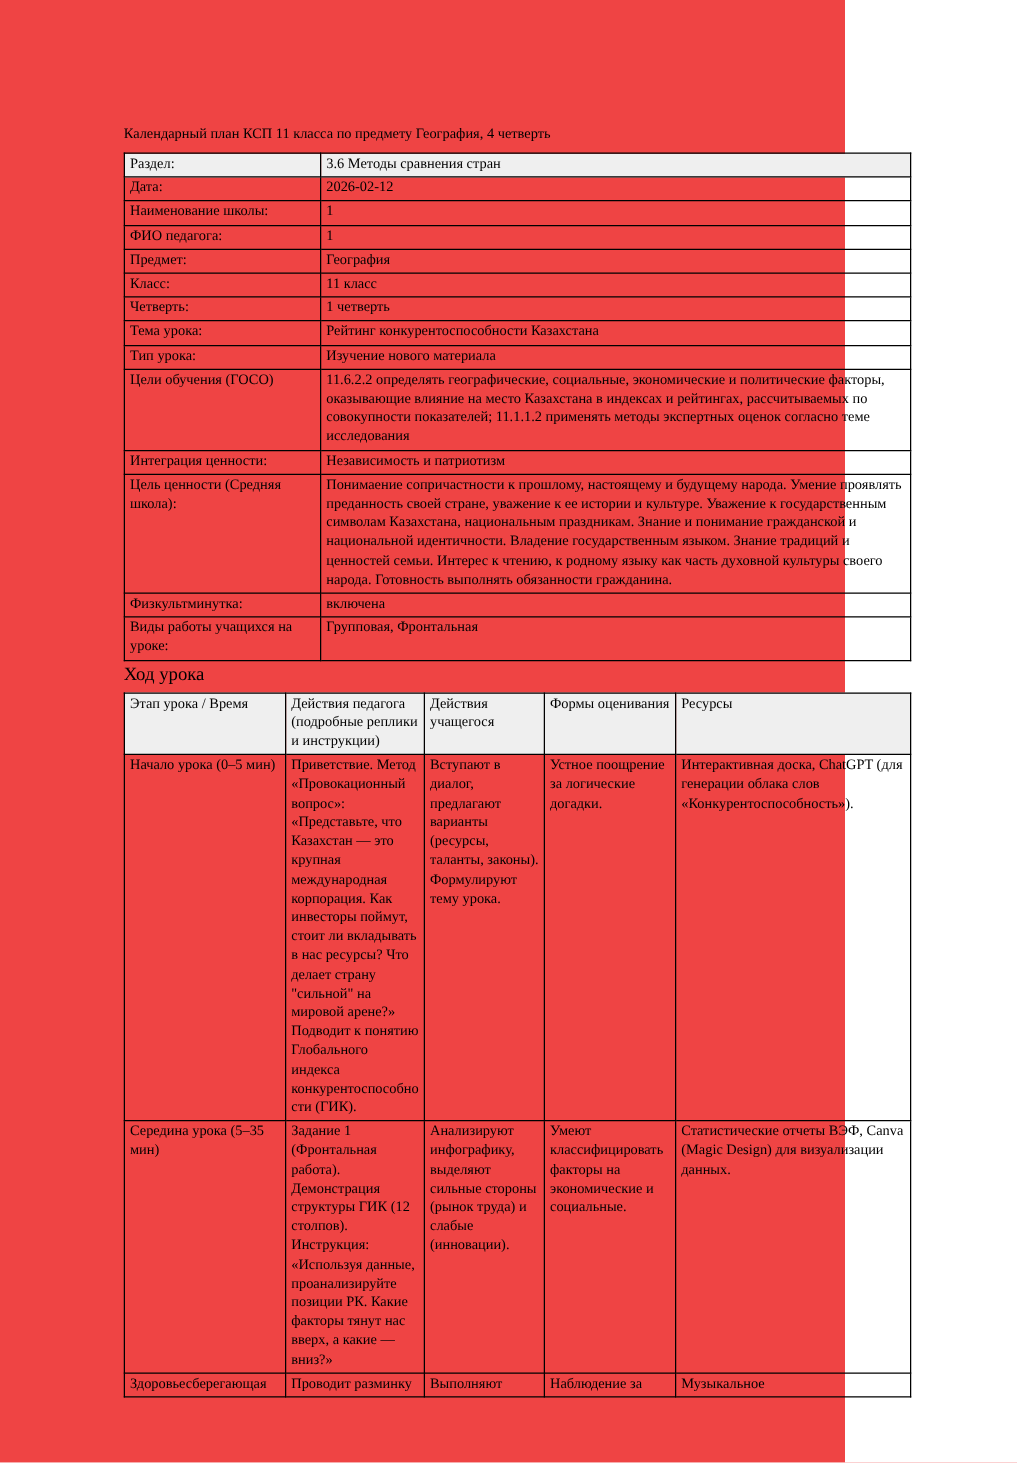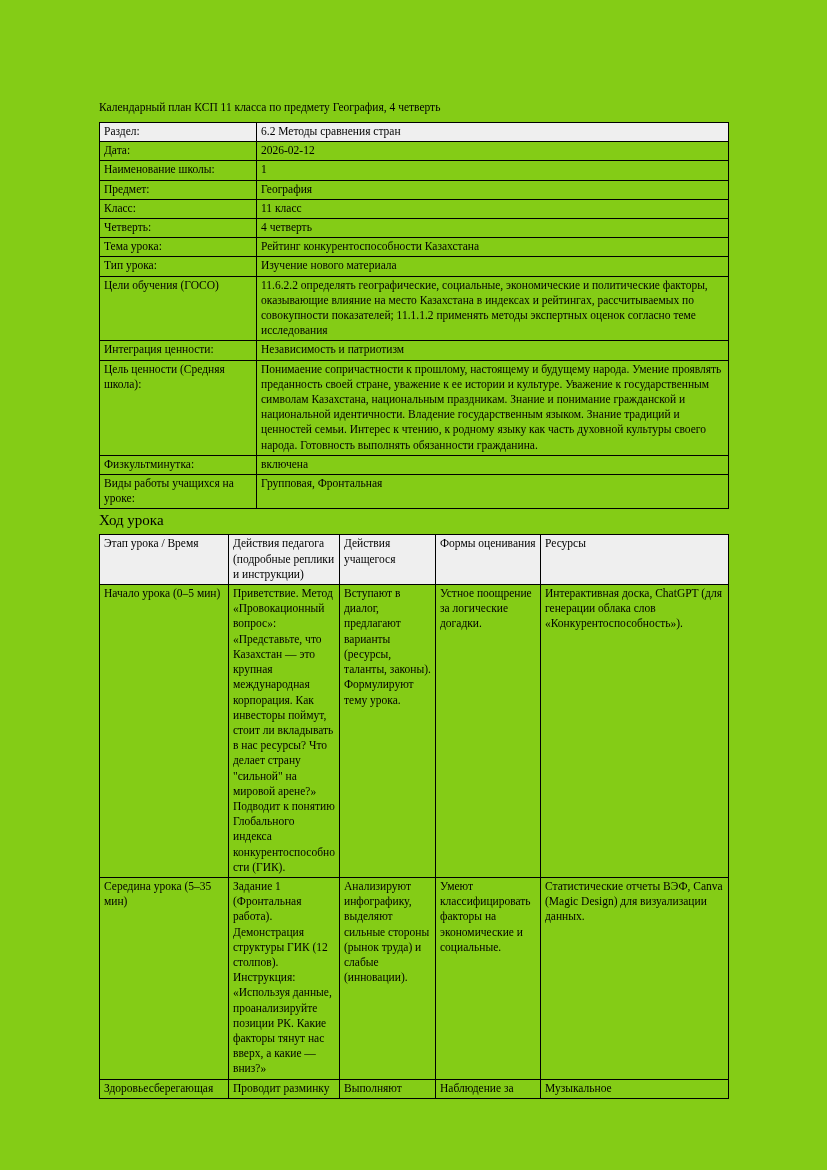--- a/index.html
+++ b/index.html
@@ -10,23 +10,23 @@
   }
   body {
     width: 827px;
     height: 1170px;
     font-family: "Liberation Serif", "DejaVu Serif", serif;
     color: #000000;
     overflow: hidden;
   }
   .page {
     position: relative;
-    width: 827px;
+    width: 676px;
     height: 1170px;
-    background: #84cc16;
+    background: #ef4444;
     box-sizing: border-box;
     padding: 100px 99px 0 99px;
   }
   .doc-title {
     font-size: 11.5px;
     line-height: 15px;
     margin: 0 0 7px 0;
     white-space: nowrap;
   }
   table.doc-table {
@@ -77,41 +77,45 @@
   <p class="doc-title">Календарный план КСП 11 класса по предмету География, 4 четверть</p>
 
   <table class="doc-table info-table">
     <colgroup>
       <col class="c-label">
       <col class="c-value">
     </colgroup>
     <tbody>
         <tr class="shaded">
           <td>Раздел:</td>
-          <td>6.2 Методы сравнения стран</td>
+          <td>3.6 Методы сравнения стран</td>
         </tr>
         <tr>
           <td>Дата:</td>
           <td>2026-02-12</td>
         </tr>
         <tr>
           <td>Наименование школы:</td>
+          <td>1</td>
+        </tr>
+        <tr>
+          <td>ФИО педагога:</td>
           <td>1</td>
         </tr>
         <tr>
           <td>Предмет:</td>
           <td>География</td>
         </tr>
         <tr>
           <td>Класс:</td>
           <td>11 класс</td>
         </tr>
         <tr>
           <td>Четверть:</td>
-          <td>4 четверть</td>
+          <td>1 четверть</td>
         </tr>
         <tr>
           <td>Тема урока:</td>
           <td>Рейтинг конкурентоспособности Казахстана</td>
         </tr>
         <tr>
           <td>Тип урока:</td>
           <td>Изучение нового материала</td>
         </tr>
         <tr>

